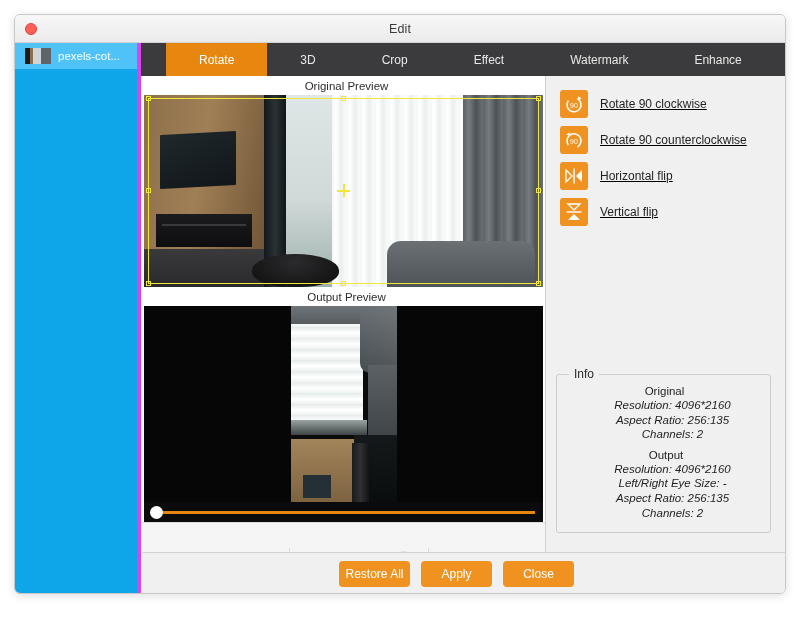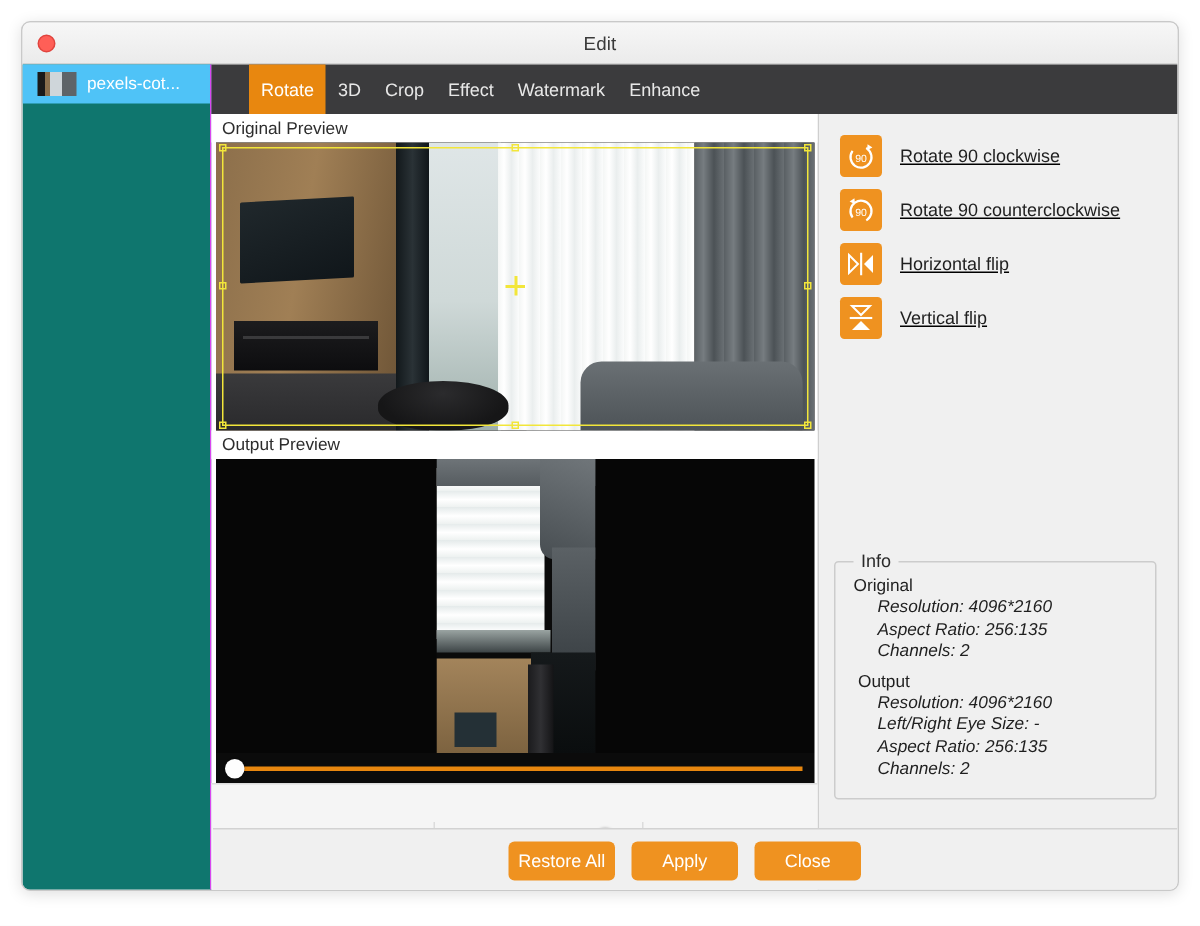--- a/index.html
+++ b/index.html
@@ -36,22 +36,22 @@
   .title {
     position: absolute; left: 0; right: 0; text-align: center;
     font-size: 12.5px; color: #3a3a3a; letter-spacing: .1px;
   }
 
   .body-area { position: relative; height: 551px; display: flex; }
 
   
   .sidebar {
     width: 126px; height: 100%;
-    background: #0f766e;
-    border-right: 1px solid #d946ef;
+    background: #0ea5e9;
+    border-right: 4px solid #d946ef;
     flex: 0 0 126px;
   }
   .file-item {
     height: 26px;
     background: #4fc3f7;
     display: flex; align-items: center;
     padding-left: 10px;
     gap: 7px;
   }
   .file-thumb {
@@ -69,27 +69,27 @@
   .content { flex: 1 1 auto; position: relative; display: flex; flex-direction: column; }
 
   
   .tabbar {
     height: 33px; background: #3b3b3d; display: flex; align-items: stretch;
     flex: 0 0 33px;
   }
   .tab-spacer { width: 25px; }
   .tab {
     display: flex; align-items: center; justify-content: center;
-    padding: 0 8px;
+    padding: 0 33px;
     font-size: 12px; color: #e8e8e8;
     cursor: default; white-space: nowrap;
   }
   .tab.active { background: #e8870f; color: #ffffff; }
 
-  .panes { flex: 1 1 auto; display: flex; }
+  .panes { flex: 1 1 auto; display: flex; text-align: center; }
 
   
   .center {
     width: 405px; flex: 0 0 405px;
     background: #ffffff;
     display: flex; flex-direction: column;
     border-right: 1px solid #cfcfcf;
   }
   .pane-label {
     font-size: 11.5px; color: #2d2d2d;

